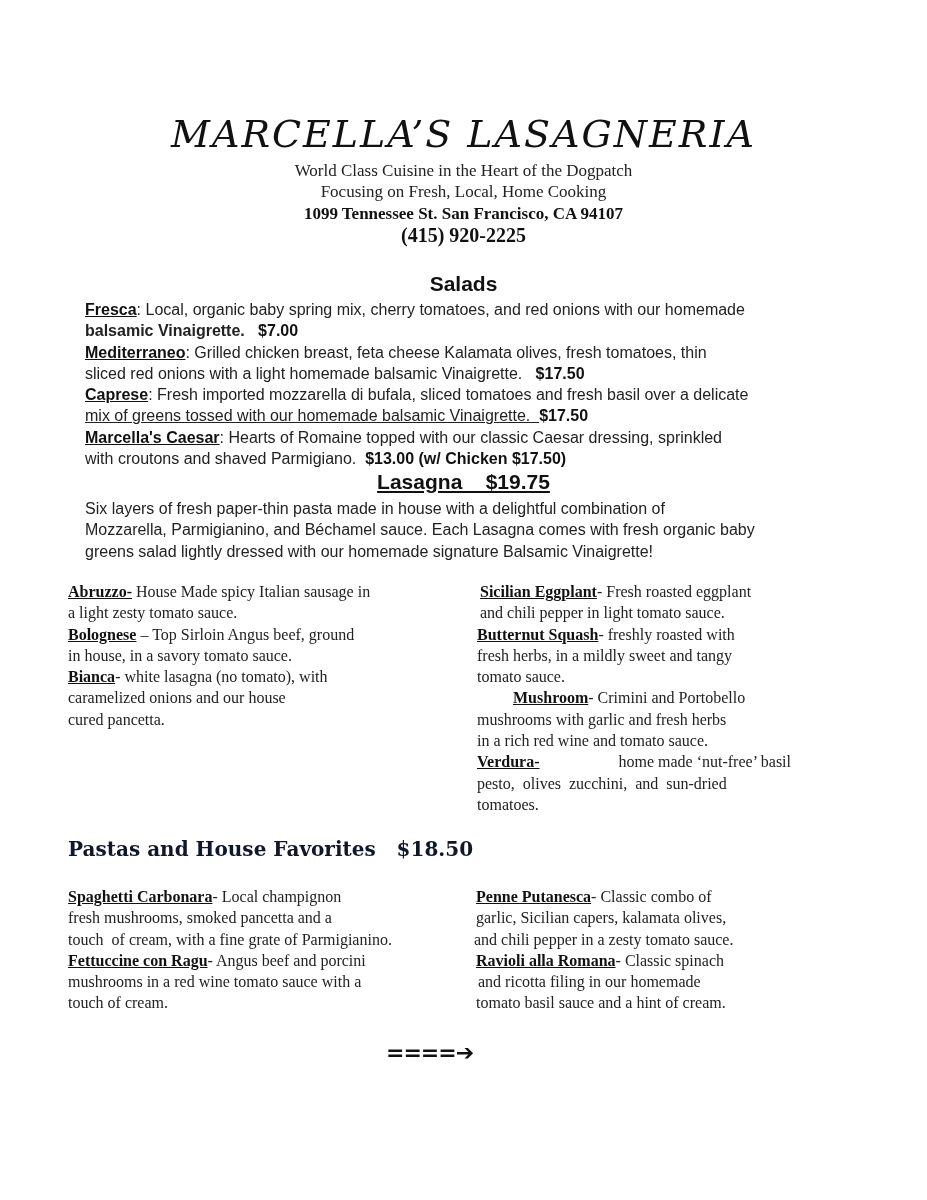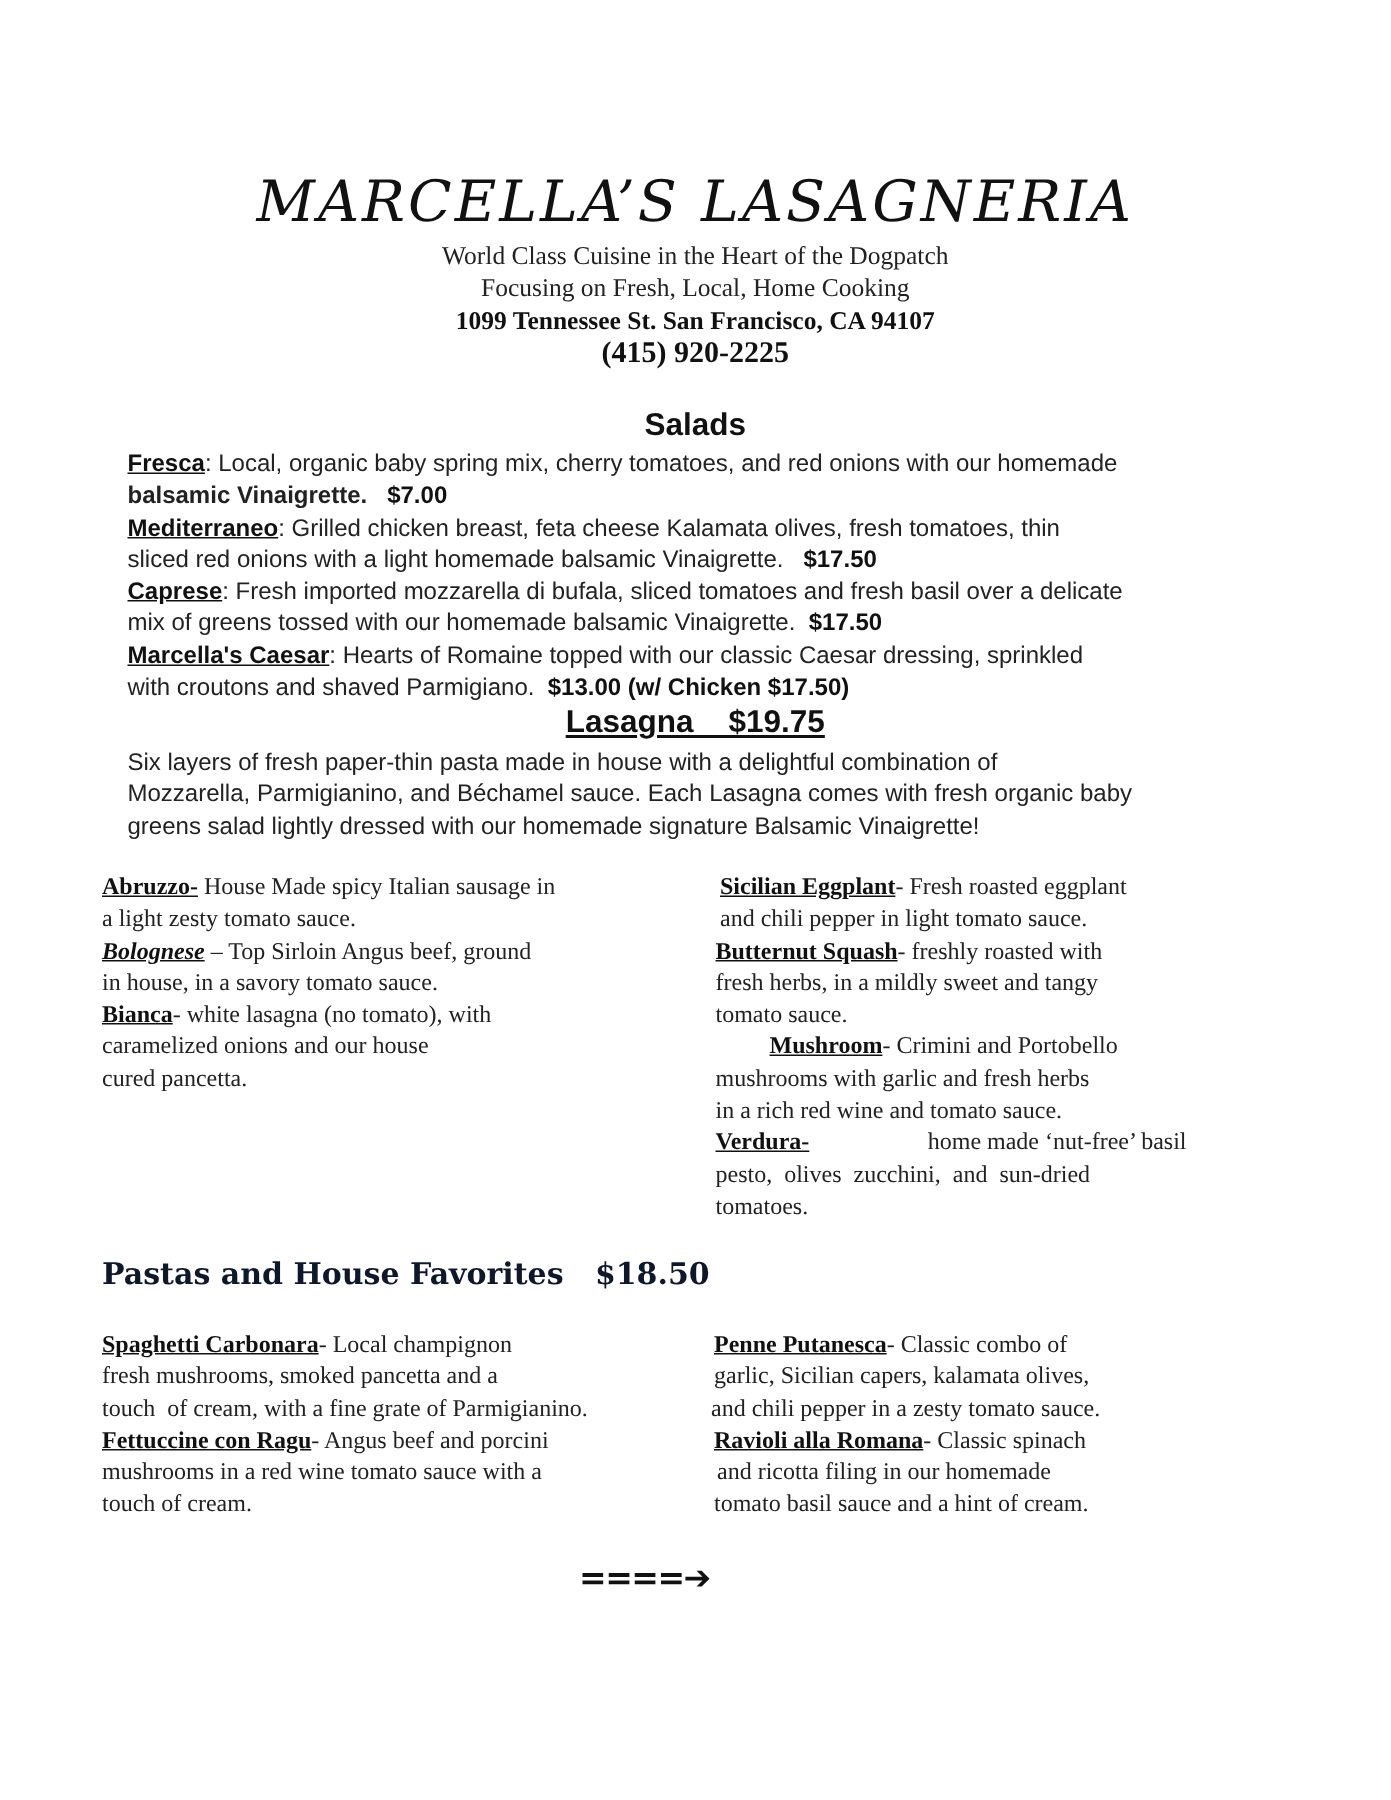--- a/index.html
+++ b/index.html
@@ -65,37 +65,37 @@
   <div class="sub bold phone" style="top:225px">(415) 920-2225</div>
 
   <div class="section-title" style="top:272px">Salads</div>
 
   <div class="block condensed" style="top:299px">
     <div class="ln"><span class="name" style="white-space: pre;">Fresca</span><span style="white-space: pre;">: Local, organic baby spring mix, cherry tomatoes, and red onions with our homemade</span></div>
     <div class="ln"><span style="white-space: pre; font-weight: bold;">balsamic Vinaigrette.   </span><span class="price" style="white-space: pre; text-align: center;">$7.00</span></div>
     <div class="ln"><span class="name" style="white-space: pre;">Mediterraneo</span><span style="white-space: pre;">: Grilled chicken breast, feta cheese Kalamata olives, fresh tomatoes, thin</span></div>
     <div class="ln"><span style="white-space: pre;">sliced red onions with a light homemade balsamic Vinaigrette.   </span><span class="price" style="white-space: pre;">$17.50</span></div>
     <div class="ln"><span class="name" style="white-space: pre;">Caprese</span><span style="white-space: pre;">: Fresh imported mozzarella di bufala, sliced tomatoes and fresh basil over a delicate</span></div>
-    <div class="ln"><span style="white-space: pre;">mix of greens tossed with our homemade balsamic Vinaigrette.  </span><span class="price" style="white-space: pre;">$17.50</span></div>
+    <div class="ln"><span style="white-space: pre; text-decoration: underline;">mix of greens tossed with our homemade balsamic Vinaigrette.  </span><span class="price" style="white-space: pre;">$17.50</span></div>
     <div class="ln"><span class="name" style="white-space: pre;">Marcella's Caesar</span><span style="white-space: pre;">: Hearts of Romaine topped with our classic Caesar dressing, sprinkled</span></div>
     <div class="ln"><span style="white-space: pre;">with croutons and shaved Parmigiano.  </span><span class="price" style="white-space: pre;">$13.00 (w/ Chicken $17.50)</span></div>
   </div>
 
   <div class="lasagna-head" style="white-space:pre">Lasagna    $19.75</div>
 
   <div class="block condensed" style="top:498px">
     <div class="ln">Six layers of fresh paper-thin pasta made in house with a delightful combination of</div>
     <div class="ln">Mozzarella, Parmigianino, and Béchamel sauce. Each Lasagna comes with fresh organic baby</div>
     <div class="ln">greens salad lightly dressed with our homemade signature Balsamic Vinaigrette!</div>
   </div>
 
   <div class="col" style="left:68px; top:581px; width:360px">
     <div class="ln"><span class="name" style="white-space: pre;">Abruzzo-</span><span style="white-space: pre;"> House Made spicy Italian sausage in</span></div>
     <div class="ln">a light zesty tomato sauce.</div>
-    <div class="ln"><span class="name" style="white-space: pre; font-style: italic;">Bolognese</span><span style="white-space: pre;"> – Top Sirloin Angus beef, ground</span></div>
+    <div class="ln"><span class="name" style="white-space: pre;">Bolognese</span><span style="white-space: pre;"> – Top Sirloin Angus beef, ground</span></div>
     <div class="ln">in house, in a savory tomato sauce.</div>
     <div class="ln"><span class="name" style="white-space: pre;">Bianca</span><span style="white-space: pre;">- white lasagna (no tomato), with</span></div>
     <div class="ln">caramelized onions and our house</div>
     <div class="ln">cured pancetta.</div>
   </div>
 
   <div class="col" style="left:477px; top:581px; width:314px">
     <div class="ln" style="padding-left:3px"><span class="name" style="white-space: pre;">Sicilian Eggplant</span><span style="white-space: pre;">- Fresh roasted eggplant</span></div>
     <div class="ln" style="padding-left:3px">and chili pepper in light tomato sauce.</div>
     <div class="ln"><span class="name" style="white-space: pre;">Butternut Squash</span><span style="white-space: pre;">- freshly roasted with</span></div>

